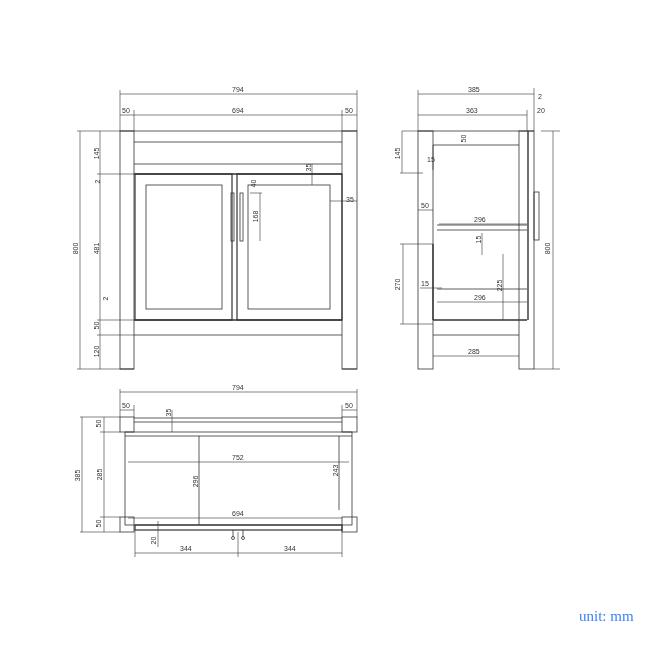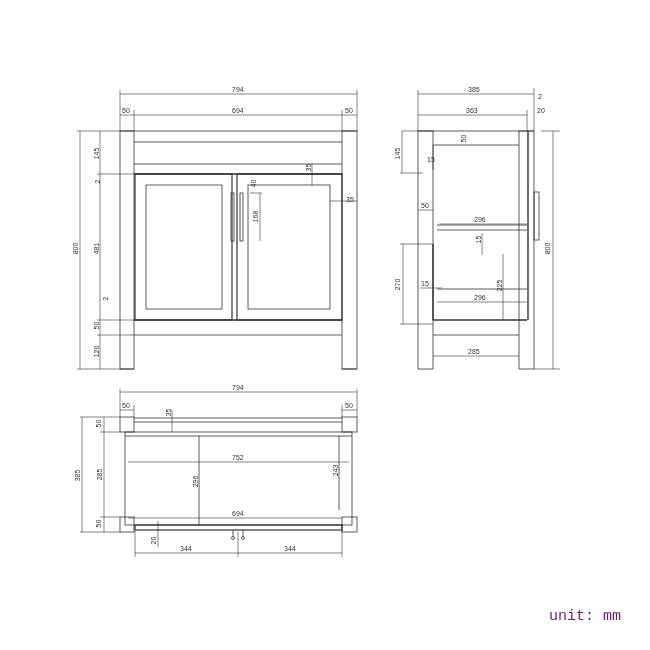--- a/index.html
+++ b/index.html
@@ -1,18 +1,18 @@
 <!DOCTYPE html>
 <html><head>
 <meta charset="utf-8">
 <style>
   html, body { margin: 0; padding: 0; background: #ffffff; }
   body { width: 650px; height: 650px; position: relative; overflow: hidden; font-family: "Liberation Sans", sans-serif; }
   svg { position: absolute; left: 0; top: 0; }
-  .unit { position: absolute; left: 549px; top: 608px; font-family: Liberation Mono, monospace; font-size: 15px; color: #701a75; }
+  .unit { position: absolute; left: 579px; top: 608px; font-family: Liberation Serif, serif; font-size: 15px; color: #3b82f6; }
 </style>
 </head>
 <body>
 
 <svg width="650" height="650" viewBox="0 0 650 650" xmlns="http://www.w3.org/2000/svg">
   <g stroke="#333" stroke-width="0.8" fill="none">
 
     <g>
 
       <rect x="120" y="131" width="14" height="238"></rect>

